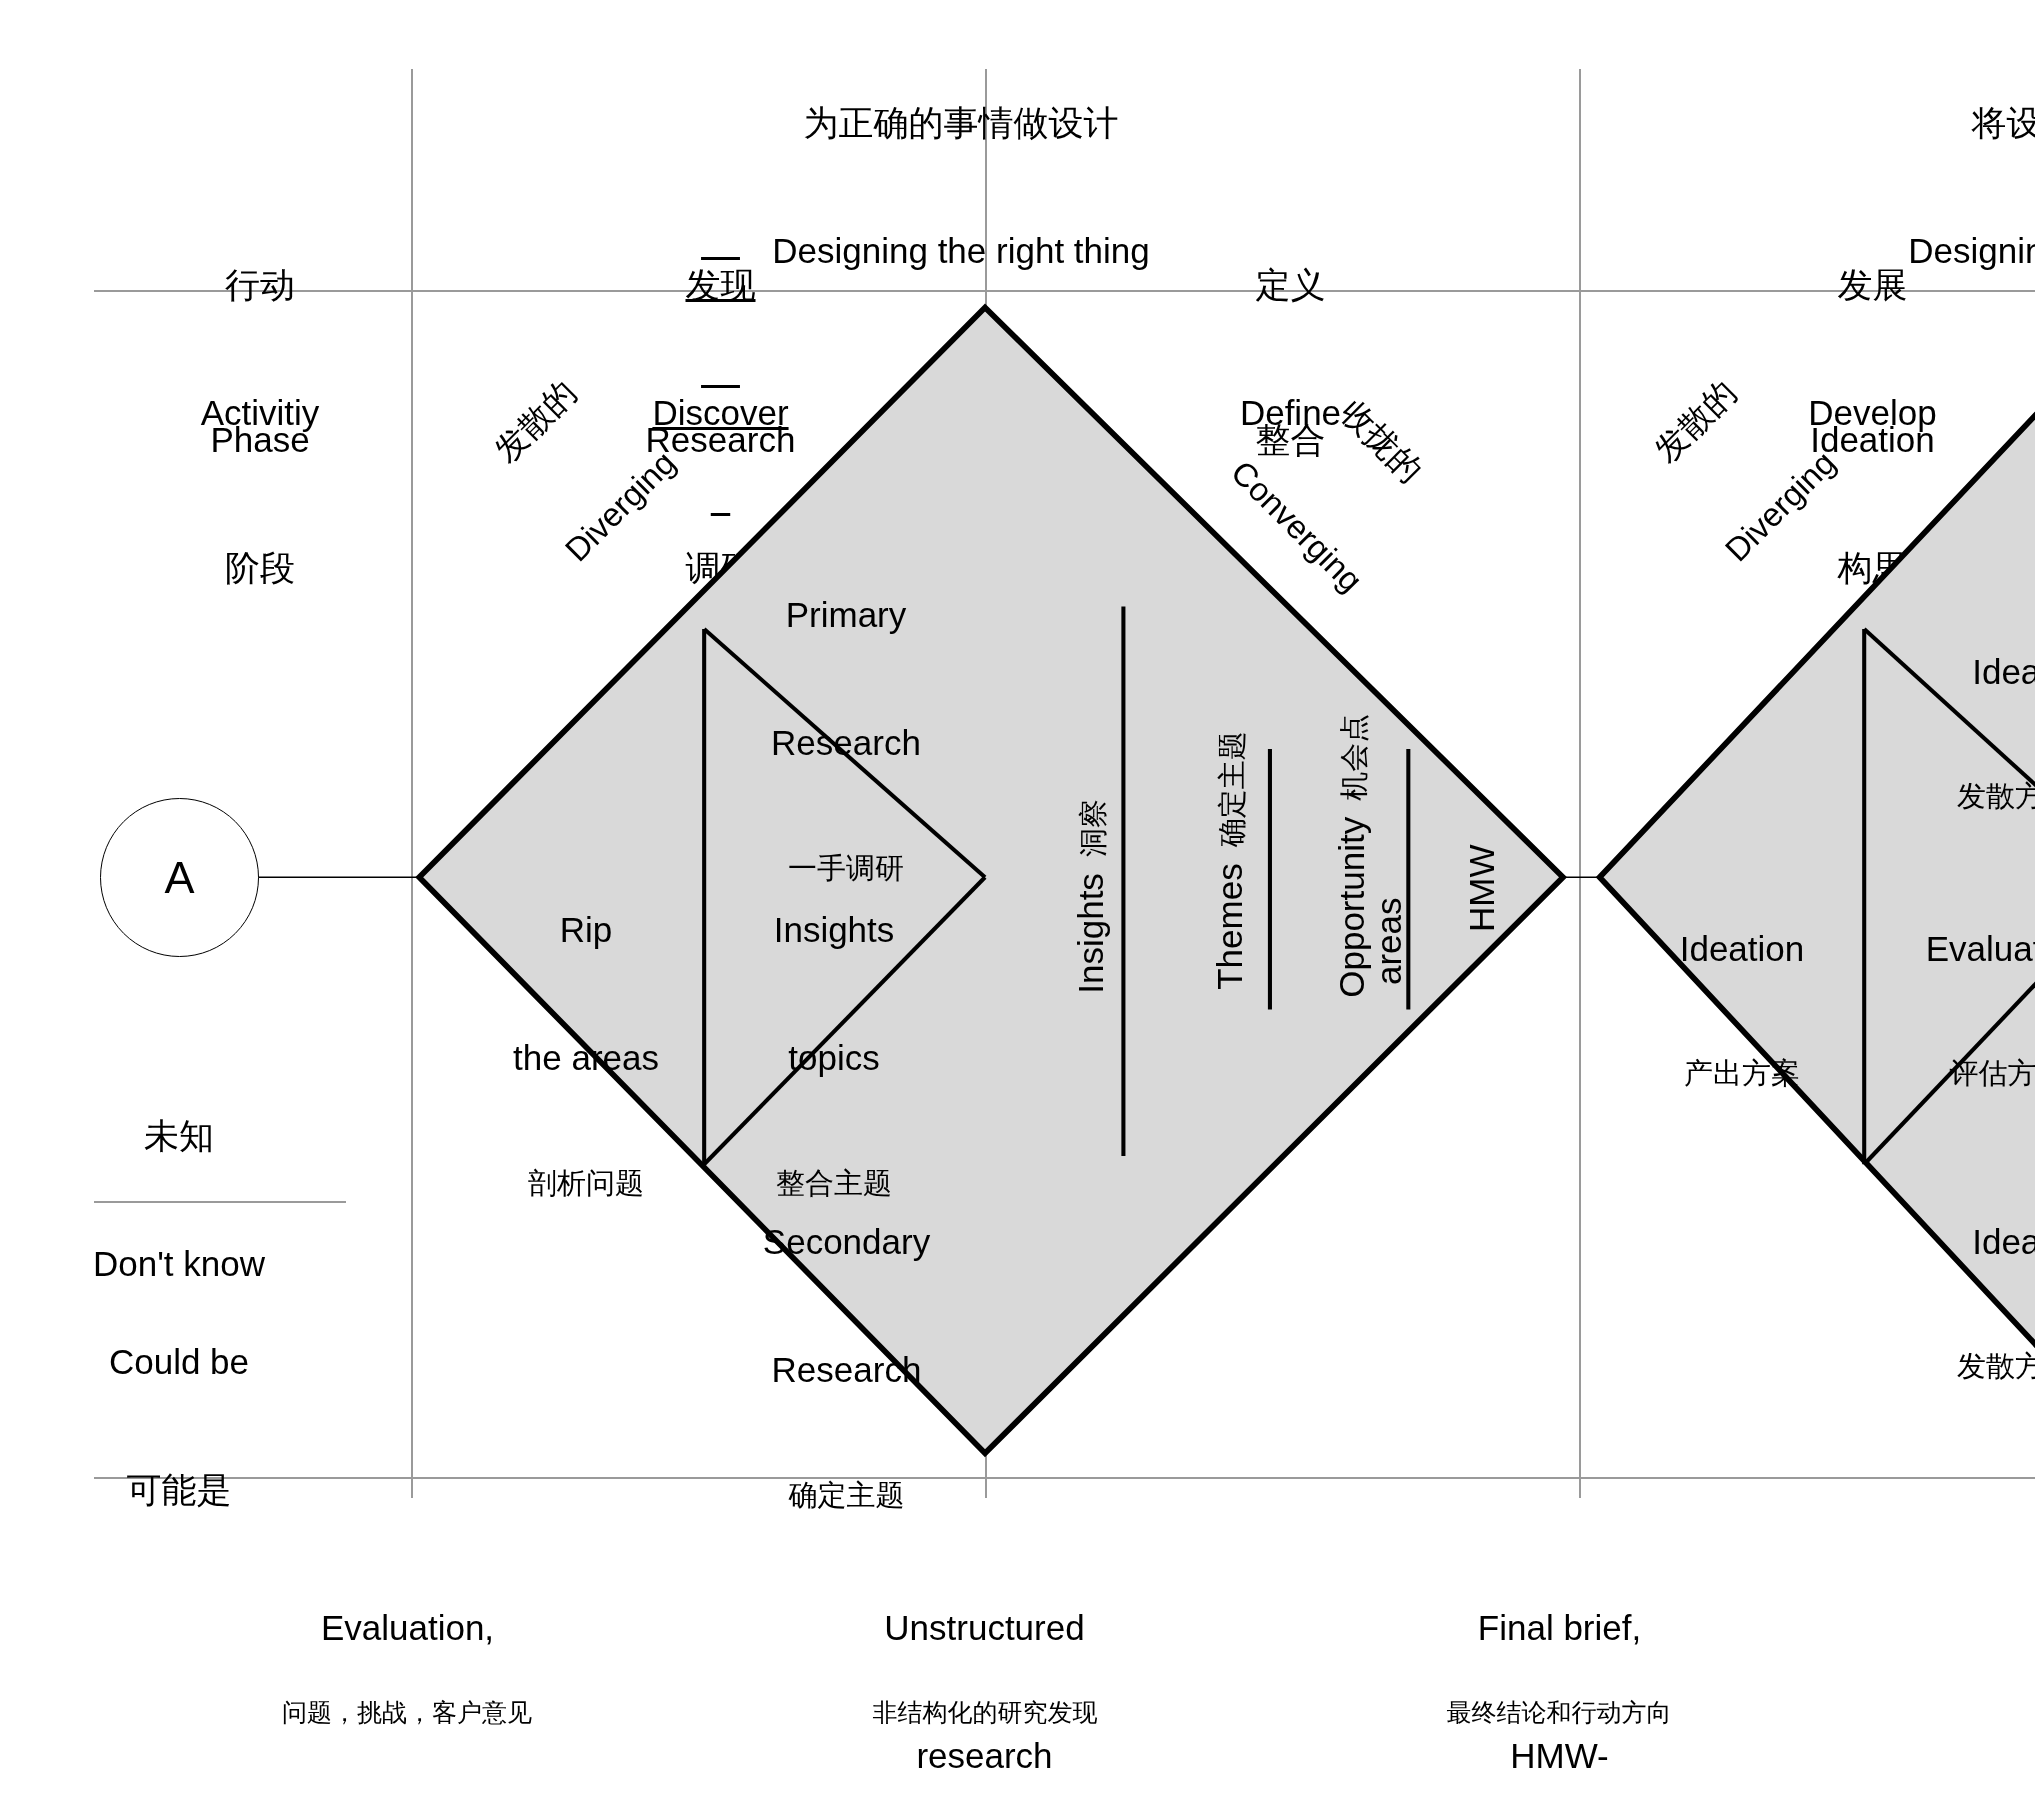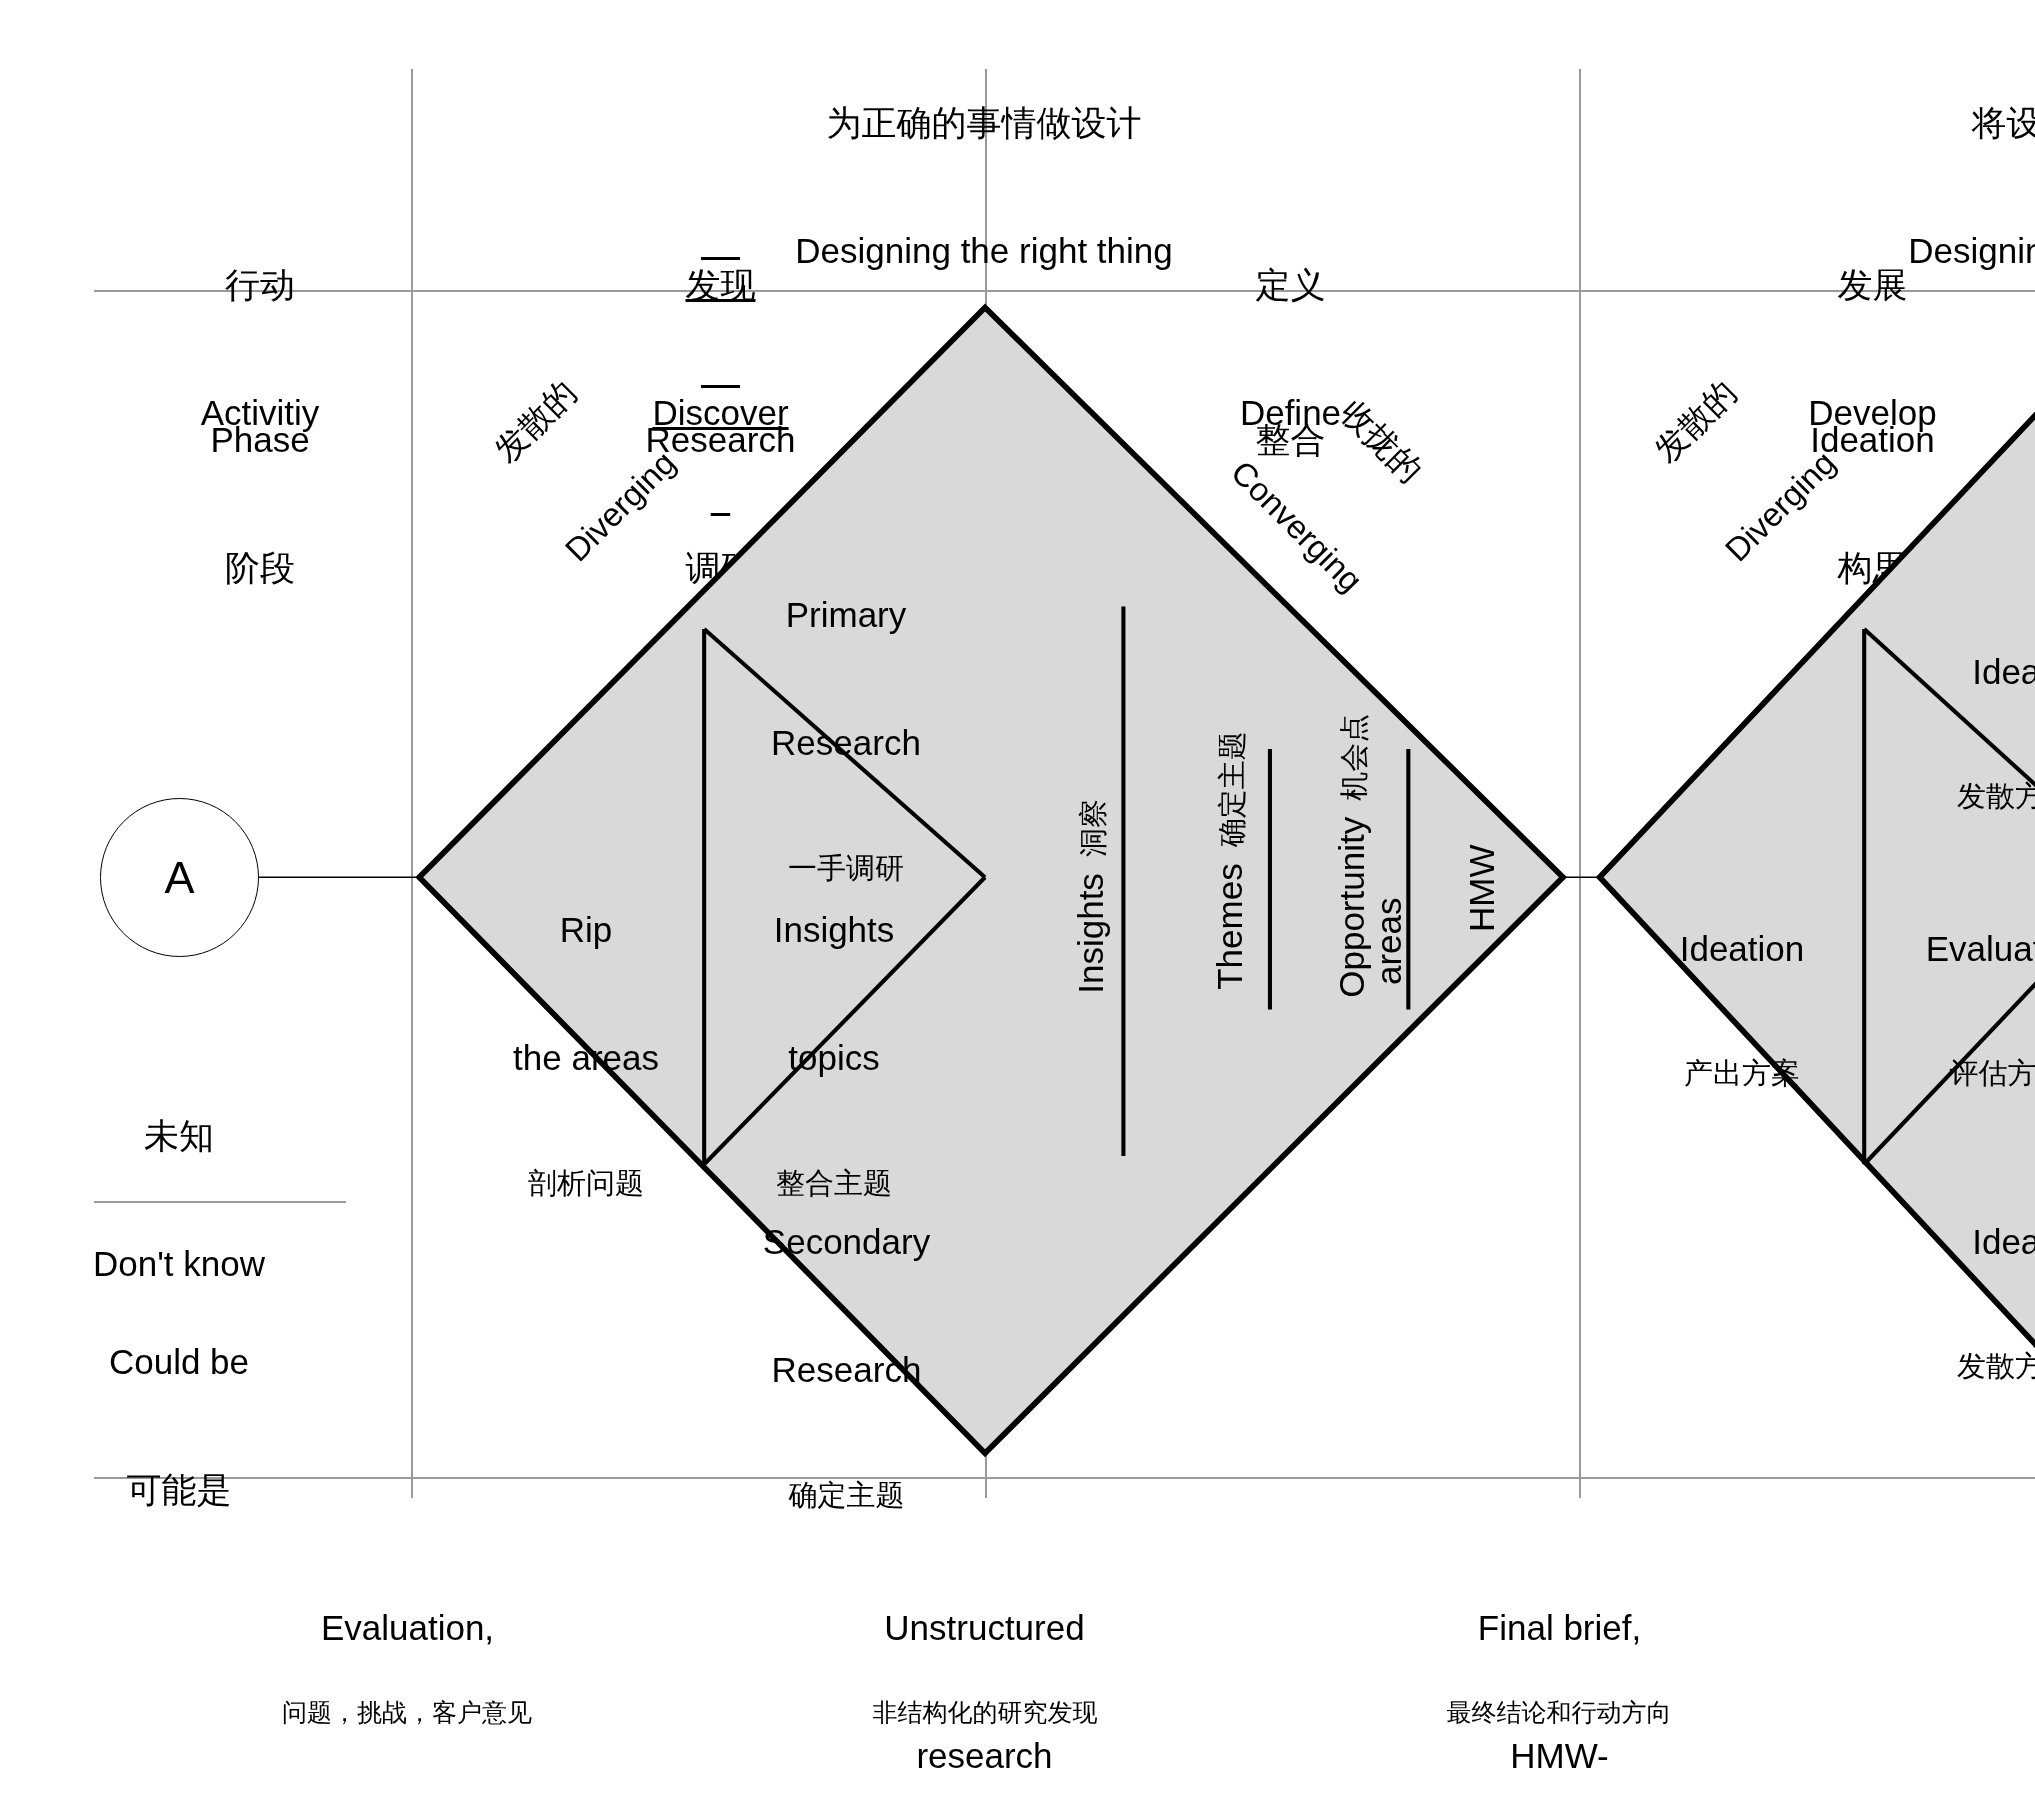--- a/index.html
+++ b/index.html
@@ -44,21 +44,21 @@
 <div id="stage">
 
   <div class="line-grey-v" style="left:411px; top:69px; height:1429px;"></div>
   <div class="line-grey-v" style="left:985px; top:69px; height:1429px;"></div>
   <div class="line-grey-v" style="left:1579px; top:69px; height:1429px;"></div>
 
   <div class="line-grey-h" style="left:94px; top:290px; width:2943px;"></div>
   <div class="line-grey-h" style="left:94px; top:1477px; width:2943px;"></div>
   <div class="line-grey-h" style="left:94px; top:1201px; width:252px;"></div>
 
-  <div class="txt hdr ctr" style="left:516px; top:16.3px; width:936px;">
+  <div class="txt hdr ctr" style="left:493px; top:16.3px; width:936px;">
     <div>为正确的事情做设计</div>
     <div>Designing the right thing</div>
   </div>
   <div class="txt hdr ctr" style="left:1588px; top:16.3px; width:977px;">
     <div>将设计做正确</div>
     <div>Designing things right</div>
   </div>
 
   <div class="txt hdr ctr" style="left:134px; top:179px; width:252px;">
     <div>行动</div>

